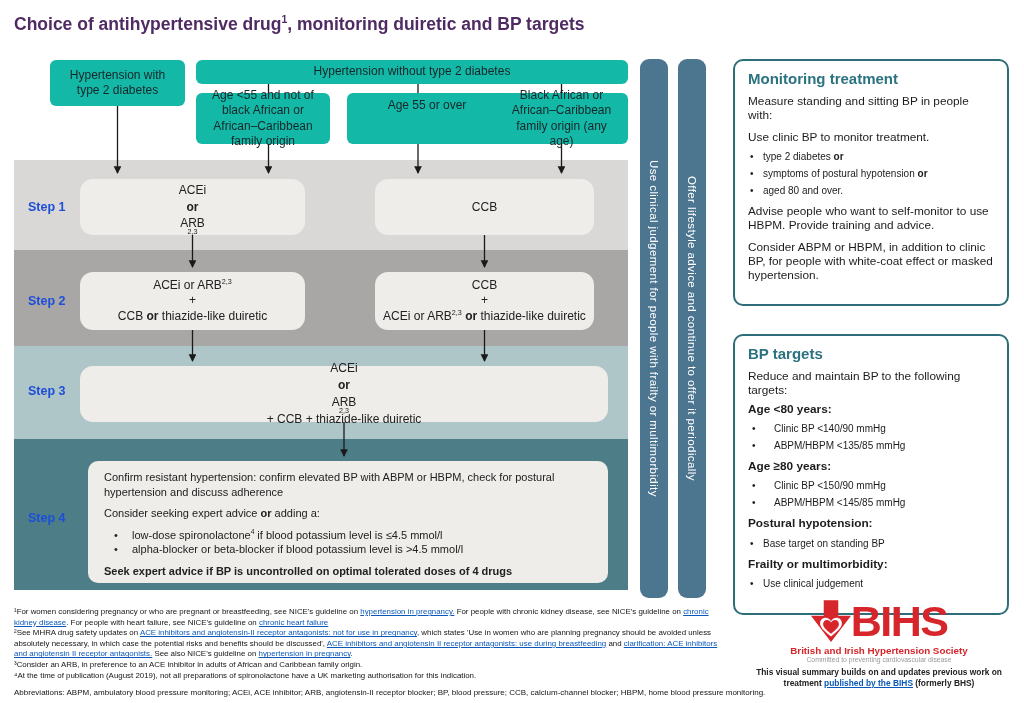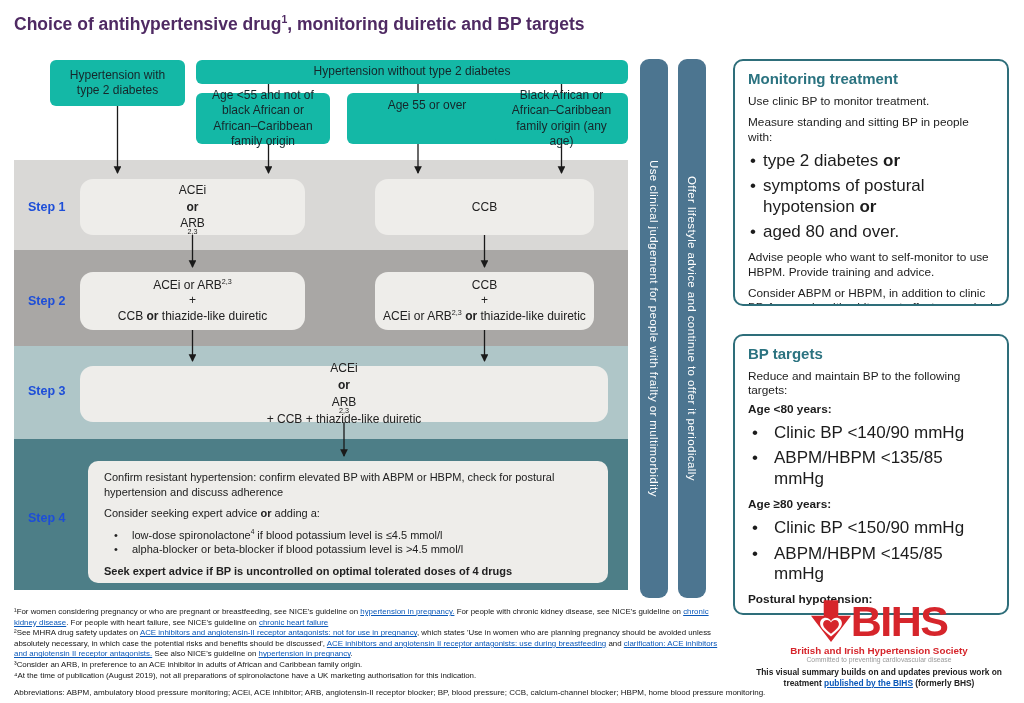--- a/index.html
+++ b/index.html
@@ -46,21 +46,21 @@
   .vbar span{writing-mode:vertical-rl;font-size:11.5px;color:#fff;letter-spacing:.4px;white-space:nowrap;}
 
   
   .panel{position:absolute;left:733px;width:276px;background:#fff;border:2.5px solid #2e6e7a;
          border-radius:10px;padding:7px 13px;box-sizing:border-box;overflow:hidden;}
   .panel-monitoring{top:59px;height:247px;}
   .panel-bp{top:334px;height:281px;}
   .panel h2{margin:2px 0 7px;font-size:15px;color:#2b7380;}
   .panel p{margin:0 0 7px;font-size:11.8px;color:#1c1c1c;line-height:1.22;}
   .panel ul{margin:0 0 7px;padding:0;list-style:none;}
-  .panel li{font-size:17px;color:#1c1c1c;line-height:1.22;padding-left:15px;
+  .panel li{font-size:10px;color:#1c1c1c;line-height:1.22;padding-left:15px;
             position:relative;margin-bottom:4.5px;}
   .panel li::before{content:"\2022";position:absolute;left:2px;}
   .wide-ind li{padding-left:26px;}
   .wide-ind li::before{left:4px;}
   .grp-label{font-weight:bold;margin:0 0 3px;font-size:11.8px;color:#1c1c1c;}
 
   
   .footnotes{position:absolute;left:14px;top:607px;width:717px;font-size:7.9px;
              color:#141414;line-height:1.34;}
   .footnotes p{margin:0;}
@@ -160,22 +160,22 @@
 
   <div class="vbar" style="left:640px;">
     <span>Use clinical judgement for people with frailty or multimorbidity</span>
   </div>
   <div class="vbar" style="left:678px;">
     <span>Offer lifestyle advice and continue to offer it periodically</span>
   </div>
 
   <div class="panel panel-monitoring">
     <h2>Monitoring treatment</h2>
+    <p>Measure standing and sitting BP in people with:</p>
     <p>Use clinic BP to monitor treatment.</p>
-    <p>Measure standing and sitting BP in people with:</p>
     <ul>
       <li><span>type 2 diabetes </span><span class="b">or</span></li>
       <li><span>symptoms of postural hypotension </span><span class="b">or</span></li>
       <li><span>aged 80 and over.</span></li>
     </ul>
     <p>Advise people who want to self-monitor to use HBPM. Provide training and advice.</p>
     <p>Consider ABPM or HBPM, in addition to clinic BP, for people with white-coat effect or masked hypertension.</p>
   </div>
 
   <div class="panel panel-bp">

